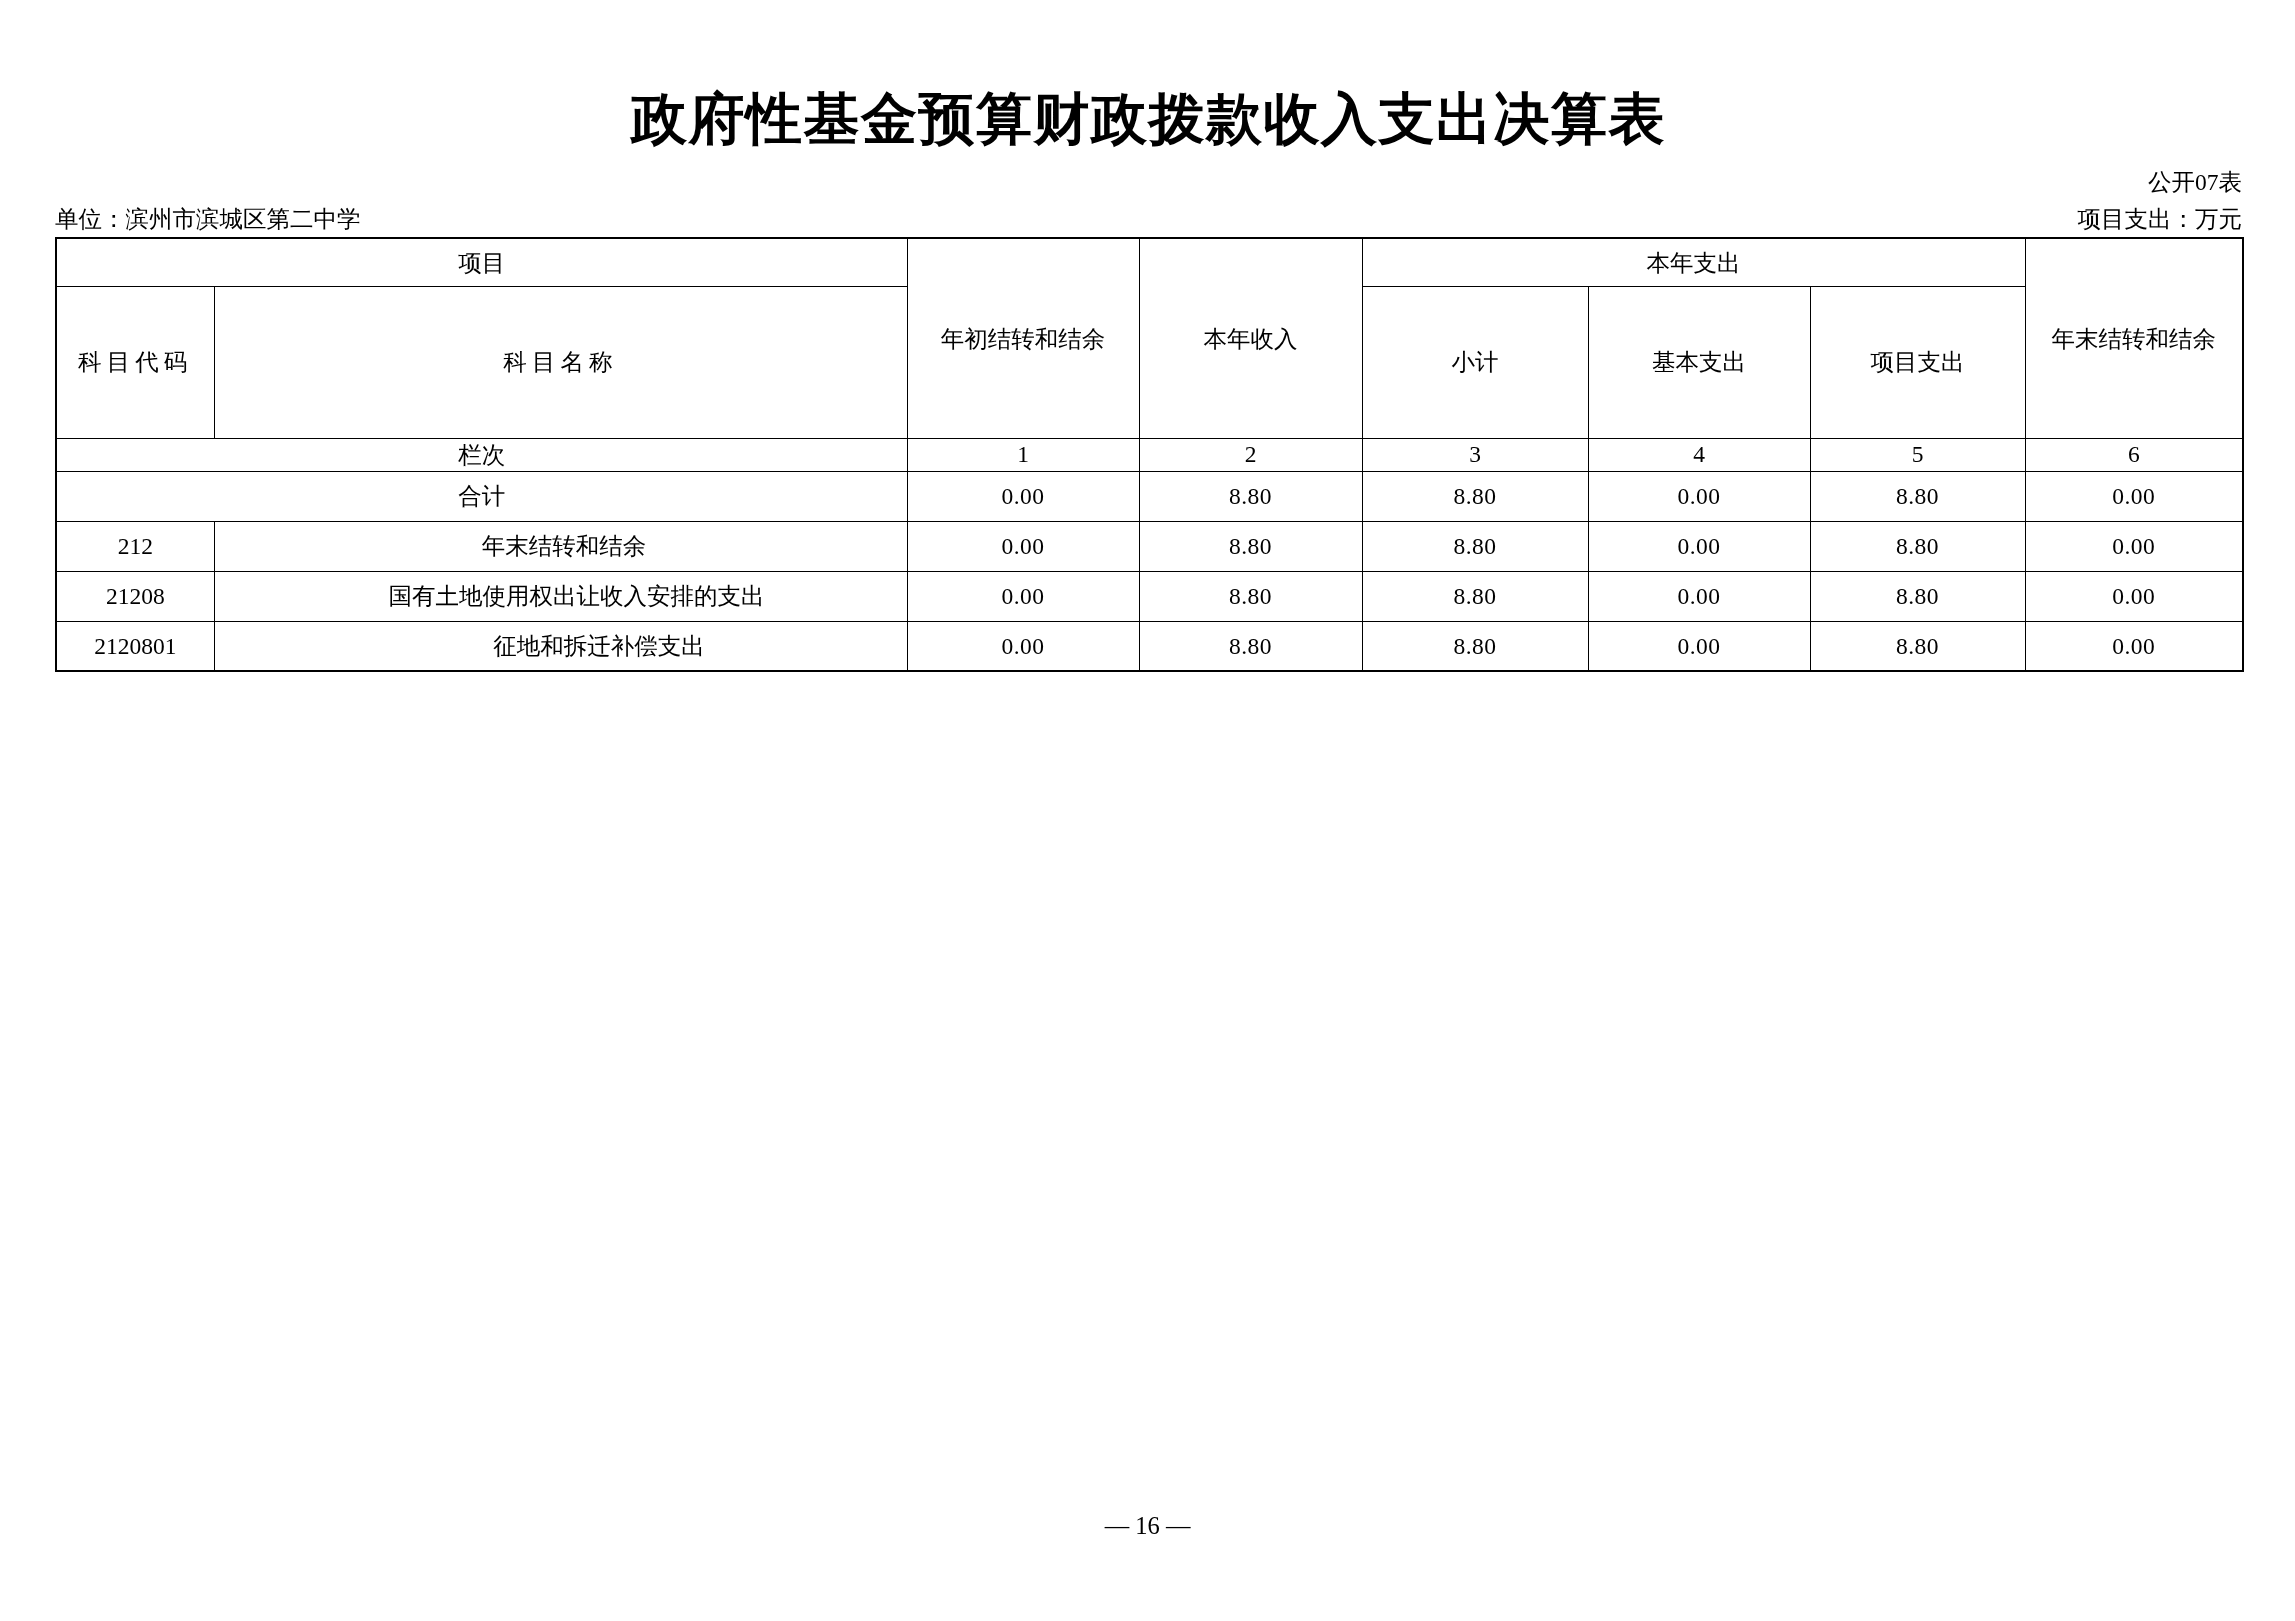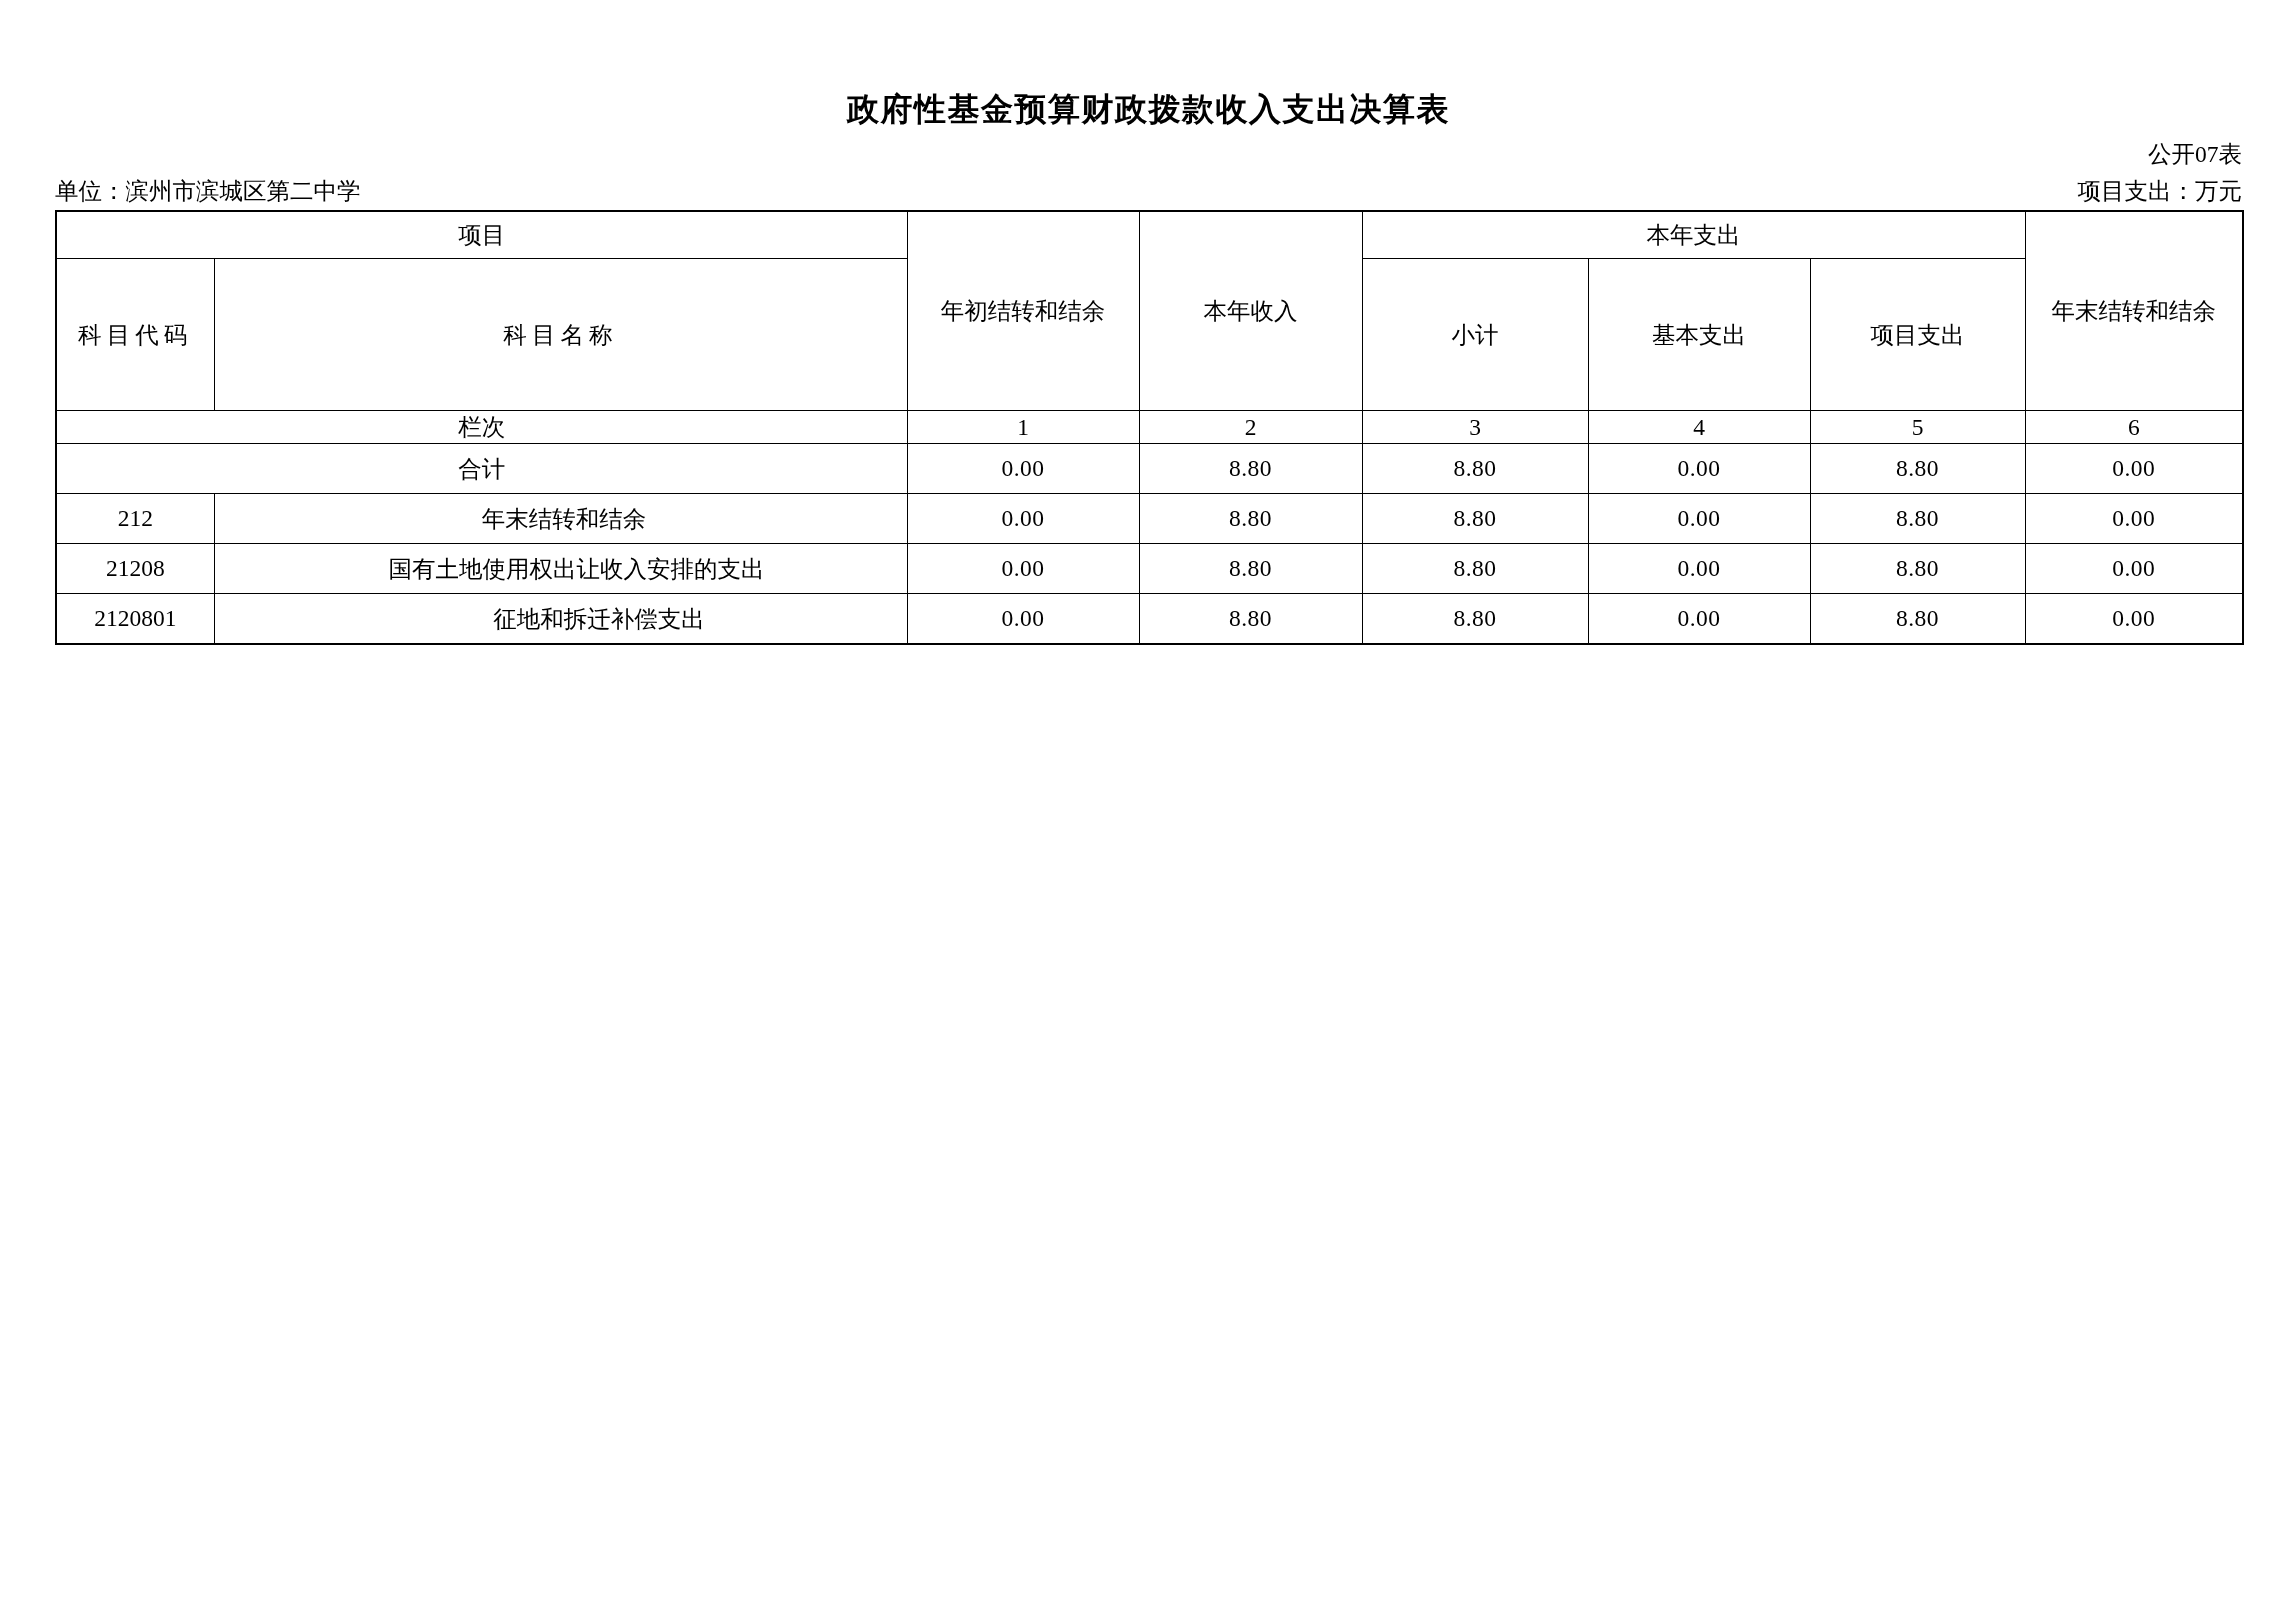--- a/index.html
+++ b/index.html
@@ -10,23 +10,23 @@
     height: 1622px;
     background: #ffffff;
     color: #000000;
     font-family: "Liberation Serif", "DejaVu Serif", serif;
     overflow: hidden;
   }
   .content { margin-left: 55px; width: 2187px; }
   .doc-title {
     margin-top: 91px;
     text-align: center;
-    font-family: Liberation Serif, serif;
+    font-family: Liberation Mono, monospace;
     font-weight: bold;
-    font-size: 32px;
+    font-size: 56px;
     letter-spacing: 1.5px;
     line-height: 1.15;
   }
   .table-code-line {
     margin-top: 12.3px;
     text-align: right;
     font-size: 23.5px;
     line-height: 1.2;
   }
   .meta-line {
@@ -168,14 +168,15 @@
           <td class="num-cell">8.80</td>
           <td class="num-cell">0.00</td>
           <td class="num-cell">8.80</td>
           <td class="num-cell">0.00</td>
         </tr>
       </tbody>
     </table>
 
   </div>
 
+  <div class="page-number">— 16 —</div>
 </div>
 
 
 </body></html>

